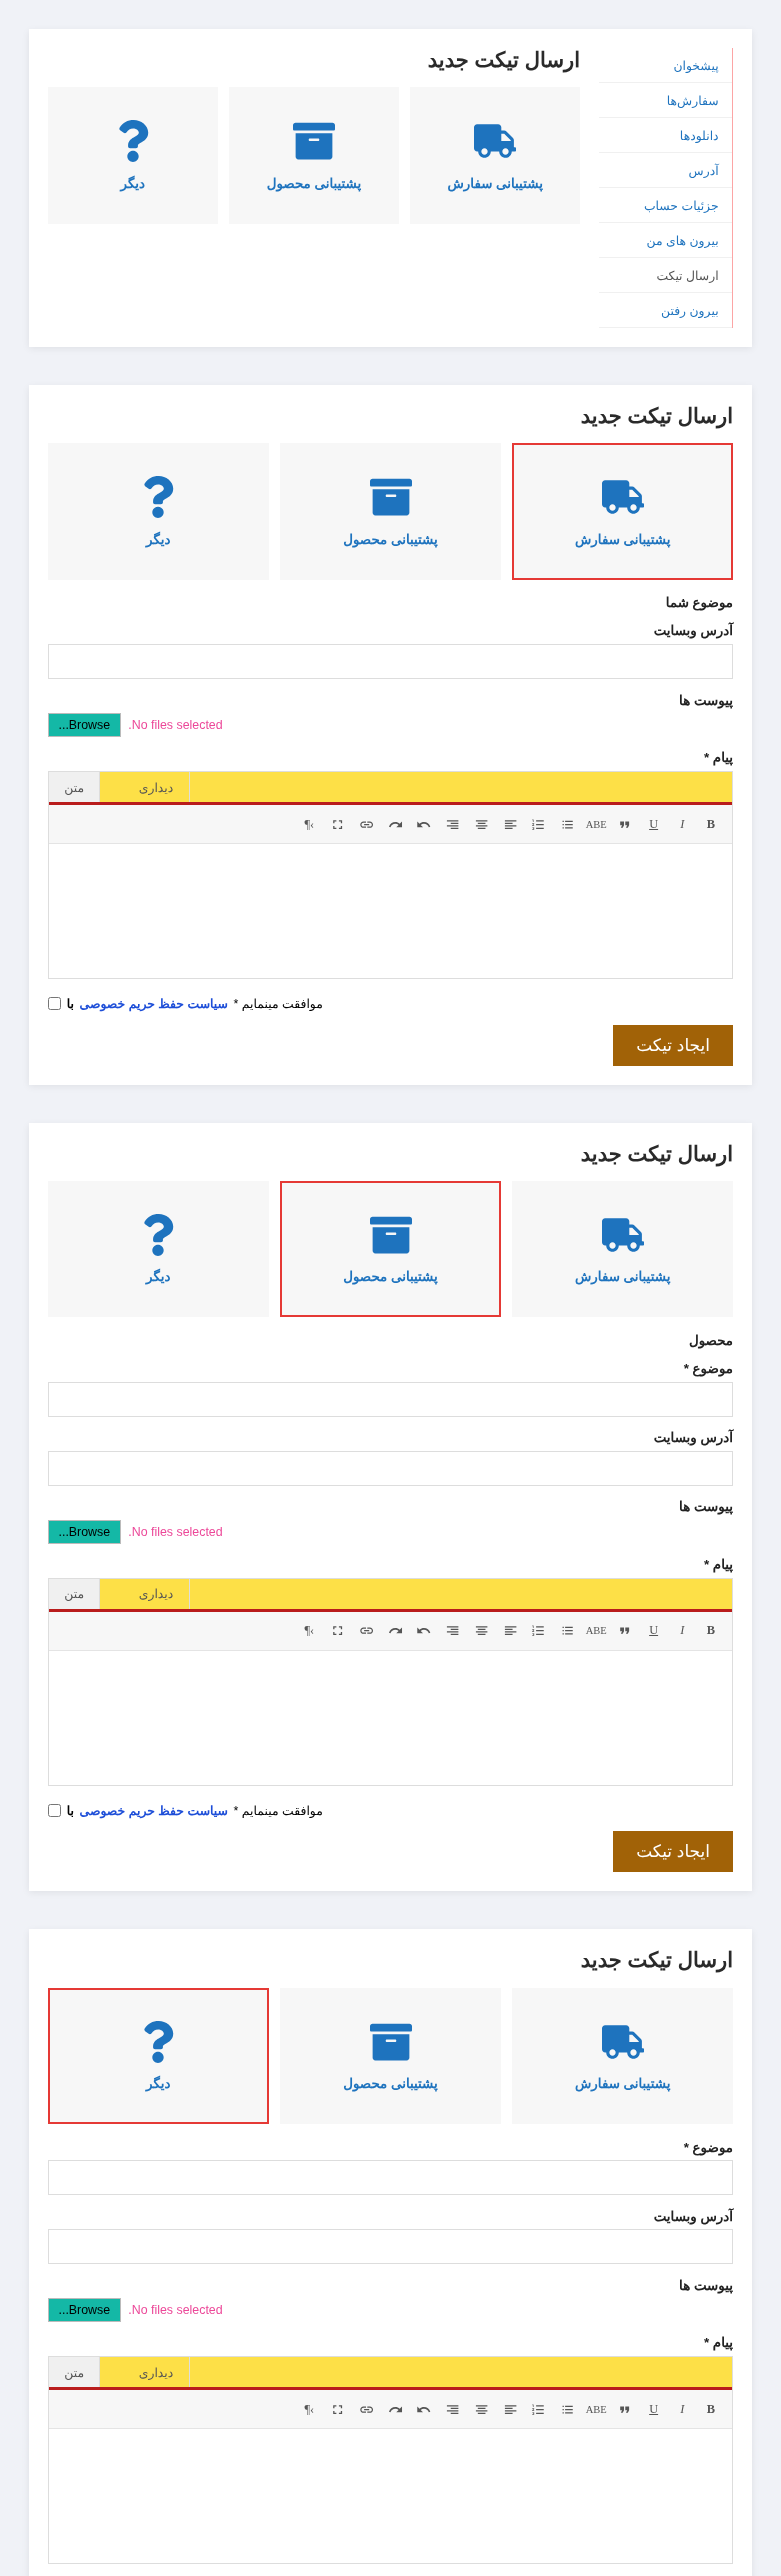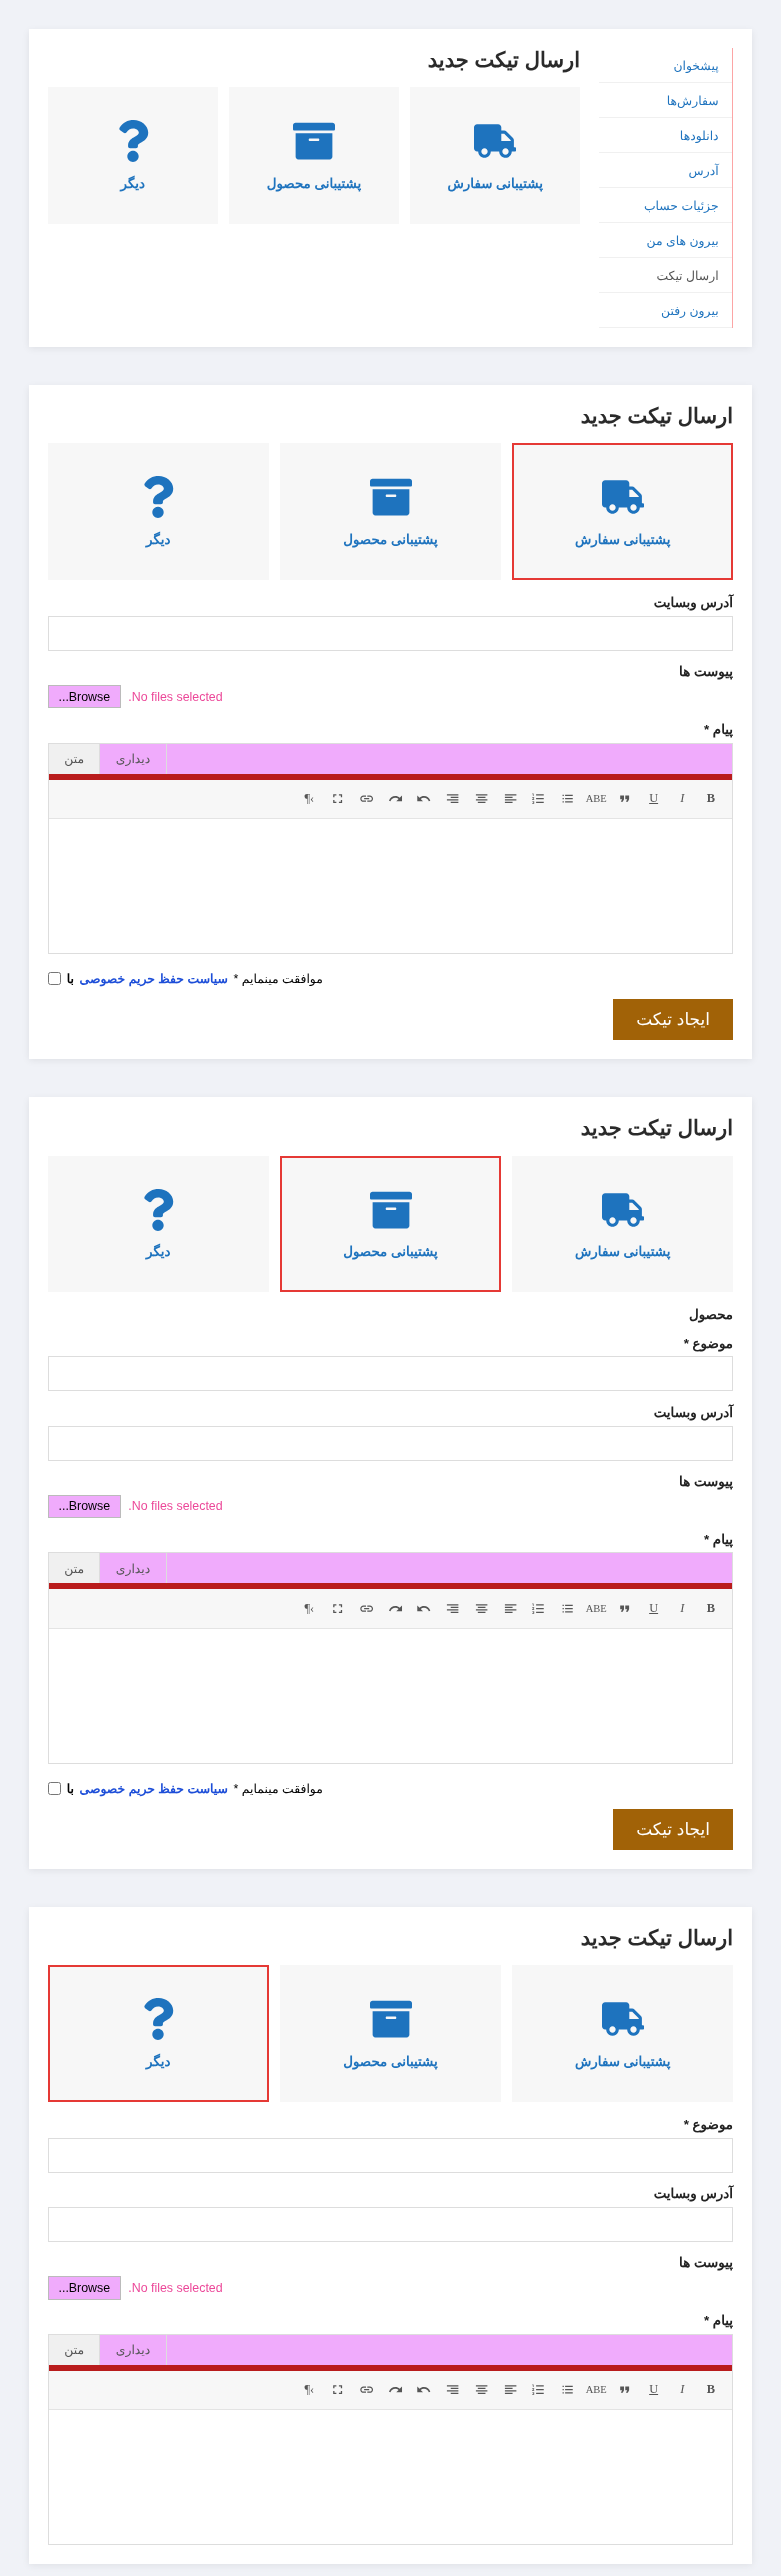--- a/index.html
+++ b/index.html
@@ -13,24 +13,24 @@
 .title { font-size: 21px; font-weight: 600; color: #2a2a2a; margin-bottom: 15.3px; text-align: right; }
 .categories { display: flex; gap: 11.5px; margin-bottom: 15.3px; }
 .cat { flex: 1; background: #f7f7f7; display: flex; flex-direction: column; align-items: center; justify-content: flex-end; padding: 31px 9.5px; cursor: pointer; border: 2.9px solid transparent; }
 .cat.selected { border: 2.9px solid #e53935; }
 .cat-icon { color: #1e73be; margin-bottom: 9.5px; }
 .cat-label { color: #1e73be; font-size: 13.4px; font-weight: 600; }
 .field-label { font-size: 13.4px; font-weight: 700; color: #222; margin: 13.4px 0 5.7px; text-align: right; }
 .input, .select-like { width: 100%; padding: 9.5px 11.5px; border: 1px solid #ddd; background: #fafafa; font-size: 12.4px; color: #888; text-align: right; font-family: inherit; }
 .input.white { background: #fff; color: #333; }
 .file-row { display: flex; align-items: center; gap: 7.6px; justify-content: flex-end; }
-.browse-btn { background: #f0abfc; border: 1px solid #bbb; padding: 3.8px 9.5px; font-size: 12.4px; cursor: pointer; font-family: inherit; }
+.browse-btn { background: #14b8a6; border: 1px solid #bbb; padding: 3.8px 9.5px; font-size: 12.4px; cursor: pointer; font-family: inherit; }
 .file-text { font-size: 12.4px; color: #ec4899; }
 .editor-wrap { border: 1px solid #ddd; margin-top: 5.7px; }
-.editor-tabs { display: flex; background: #f0abfc; border-bottom: 6px solid #b91c1c; direction: ltr; }
+.editor-tabs { display: flex; background: #fde047; border-bottom: 3px solid #b91c1c; direction: ltr; gap: 23px; }
 .editor-tab { padding: 7.6px 15.3px; font-size: 12.4px; color: #555; border-right: 1px solid #ddd; cursor: pointer; }
 .editor-tab.active { background: #f0f0f0; }
 .toolbar { background: #f7f7f7; border-bottom: 1px solid #e4e4e4; padding: 7.6px 9.5px; display: flex; gap: 5.7px; align-items: center; flex-wrap: wrap; direction: ltr; justify-content: flex-end; }
 .tool-btn { width: 23px; height: 23px; display: flex; align-items: center; justify-content: center; color: #555; font-size: 12.4px; cursor: pointer; font-family: Georgia, serif; }
 .tool-btn svg { width: 15.3px; height: 15.3px; fill: #555; }
 .editor-body { min-height: 134px; background: #fff; padding: 9.5px; }
 .agree-row { margin-top: 17px; display: flex; align-items: center; gap: 5.7px; font-size: 12.4px; justify-content: flex-end; }
 .agree-row .link { color: #1d4ed8; }
 .agree-row .bold { font-weight: 700; }
 .submit-row { margin-top: 13.4px; display: flex; justify-content: flex-start; }
@@ -89,21 +89,21 @@
               <path fill="#1e73be" d="M32 448c0 17.7 14.3 32 32 32h384c17.7 0 32-14.3 32-32V160H32v288zm160-212c0-6.6 5.4-12 12-12h104c6.6 0 12 5.4 12 12v8c0 6.6-5.4 12-12 12H204c-6.6 0-12-5.4-12-12v-8zM480 32H32C14.3 32 0 46.3 0 64v48c0 8.8 7.2 16 16 16h480c8.8 0 16-7.2 16-16V64c0-17.7-14.3-32-32-32z"></path>
             </svg></div>
           <div class="cat-label">پشتیبانی محصول</div>
         </div>
         <div class="cat">
           <div class="cat-icon"><svg viewBox="0 0 384 512" width="42" height="42">
               <path fill="#1e73be" d="M202.021 0C122.202 0 70.503 32.703 29.914 91.026c-7.363 10.58-5.093 25.086 5.178 32.874l43.138 32.709c10.373 7.865 25.132 6.026 33.253-4.148 25.049-31.381 43.63-49.449 82.757-49.449 30.764 0 68.816 19.799 68.816 49.631 0 22.552-18.617 34.134-48.993 51.164-35.423 19.86-82.299 44.576-82.299 106.405V320c0 13.255 10.745 24 24 24h72.471c13.255 0 24-10.745 24-24v-5.773c0-42.86 125.268-44.645 125.268-160.627C377.504 66.256 286.902 0 202.021 0zM192 373.459c-38.196 0-69.271 31.075-69.271 69.271 0 38.195 31.075 69.27 69.271 69.27s69.271-31.075 69.271-69.271-31.075-69.27-69.271-69.27z"></path>
             </svg></div>
           <div class="cat-label">دیگر</div>
         </div>
-      </div><div class="field-label">آدرس وبسایت</div><input class="input white" style=""><div class="field-label">پیوست ها</div><div class="file-row">
+      </div><div class="field-label">موضوع شما</div><div class="field-label">آدرس وبسایت</div><input class="input white" style=""><div class="field-label">پیوست ها</div><div class="file-row">
         <span class="file-text">No files selected.</span>
         <button class="browse-btn">Browse...</button>
       </div><div class="field-label">پیام *</div><div class="editor-wrap">
         <div class="editor-tabs">
           <div class="editor-tab active">متن</div>
           <div class="editor-tab">دیداری</div>
         </div>
         <div class="toolbar">
           <span class="tool-btn">¶‹</span>
           <span class="tool-btn">

